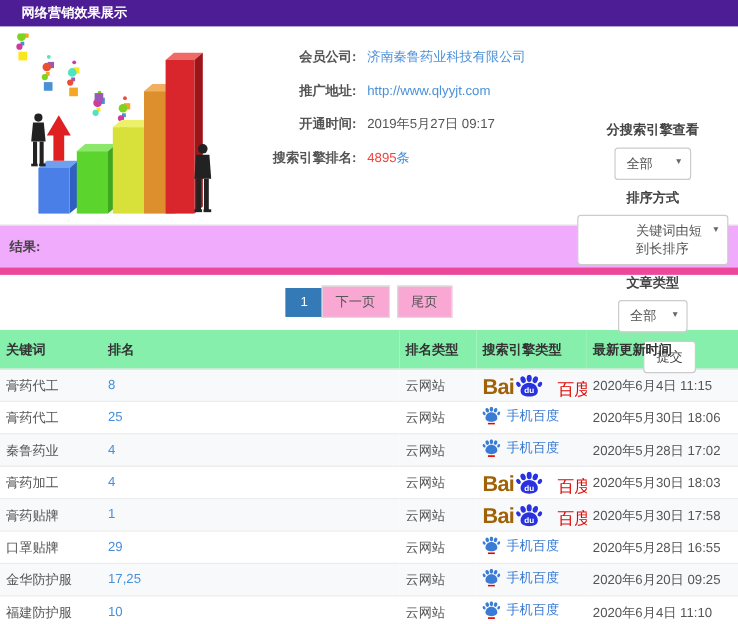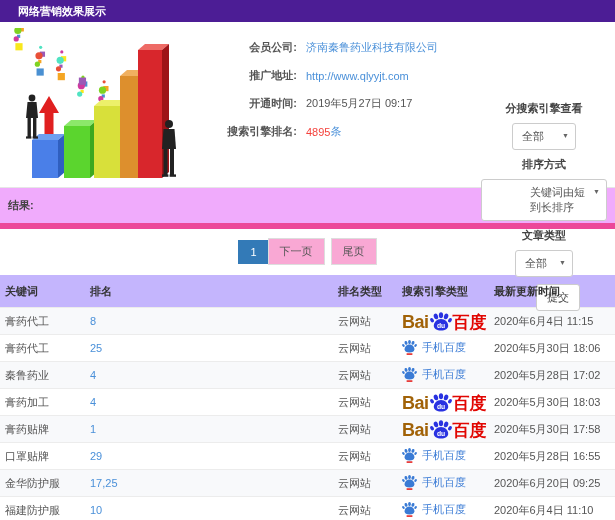--- a/index.html
+++ b/index.html
@@ -42,31 +42,31 @@
   .pagination { display:flex; justify-content:center; align-items:center; padding:9px 0 10px 0; }
   .page-btn { display:inline-block; font-size:11px; color:#555; background:#f9a8d4; border:1px solid #ddd;
               padding:5px 11px; cursor:pointer; text-decoration:none; }
   .page-btn.active { background:#337ab7; border-color:#337ab7; color:#fff; }
   .page-btn.joined { margin-left:-1px; }
   .page-btn.gap { margin-left:6px; }
 
   
   table.results { width:100%; border-collapse:collapse; table-layout:fixed; }
   table.results th { text-align:left; font-size:11px; font-weight:bold; color:#333;
-                     padding:9px 5px 8px 5px; background:#c4b5fd; }
+                     padding:9px 5px 8px 5px; background:#86efac; }
   table.results td { font-size:11px; color:#555; padding:0 5px; height:27px;
                      border-top:1px solid #ececec; vertical-align:middle; overflow:hidden;
                      white-space:nowrap; }
   table.results tbody tr:nth-child(odd) { background:#f8f9fb; }
   a.rank-link { color:#4a90d9; text-decoration:none; cursor:pointer; }
 
   
   .baidu-logo { display:inline-flex; align-items:flex-end; line-height:1; }
   .bai-word { font-size:18px; font-weight:bold; color:#a16207; letter-spacing:-0.5px; }
-  .baidu-cn { font-size:17px; font-weight:bold; color:#e10602; margin-left:1px; }
+  .baidu-cn { font-size:14px; font-weight:normal; color:#e10602; margin-left:13px; }
   .mobile-baidu { display:inline-flex; align-items:center; }
   .mobile-label { font-size:11px; color:#3a7bd5; margin-left:5px; }
 </style>
 </head>
 <body>
 
 <div class="page">
 
   <div class="header-bar">
     <span>网络营销效果展示</span>

